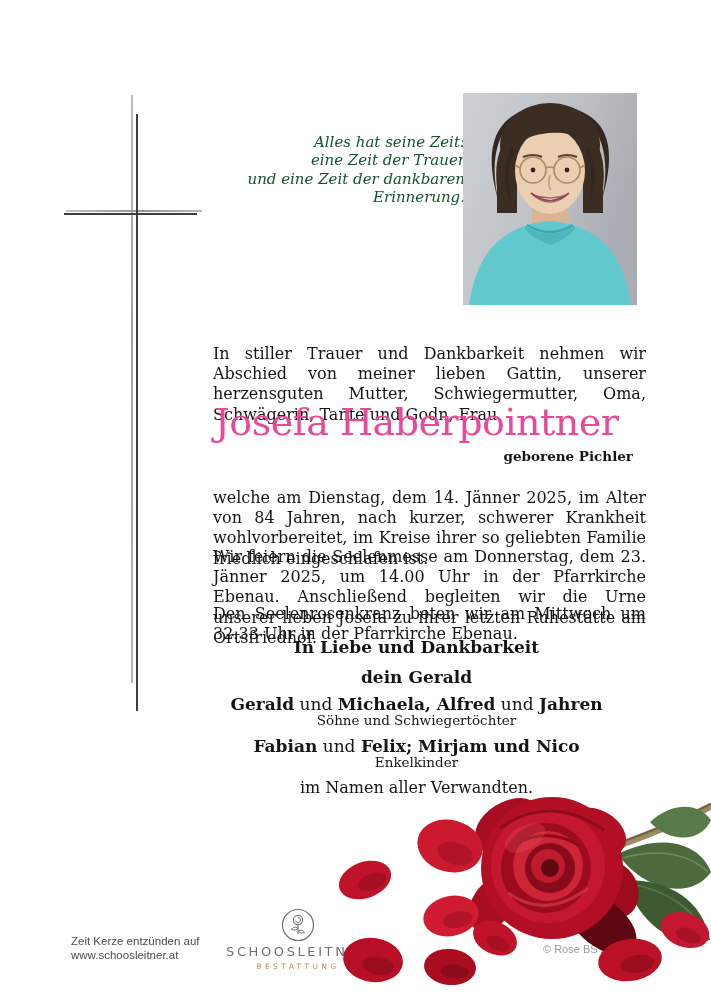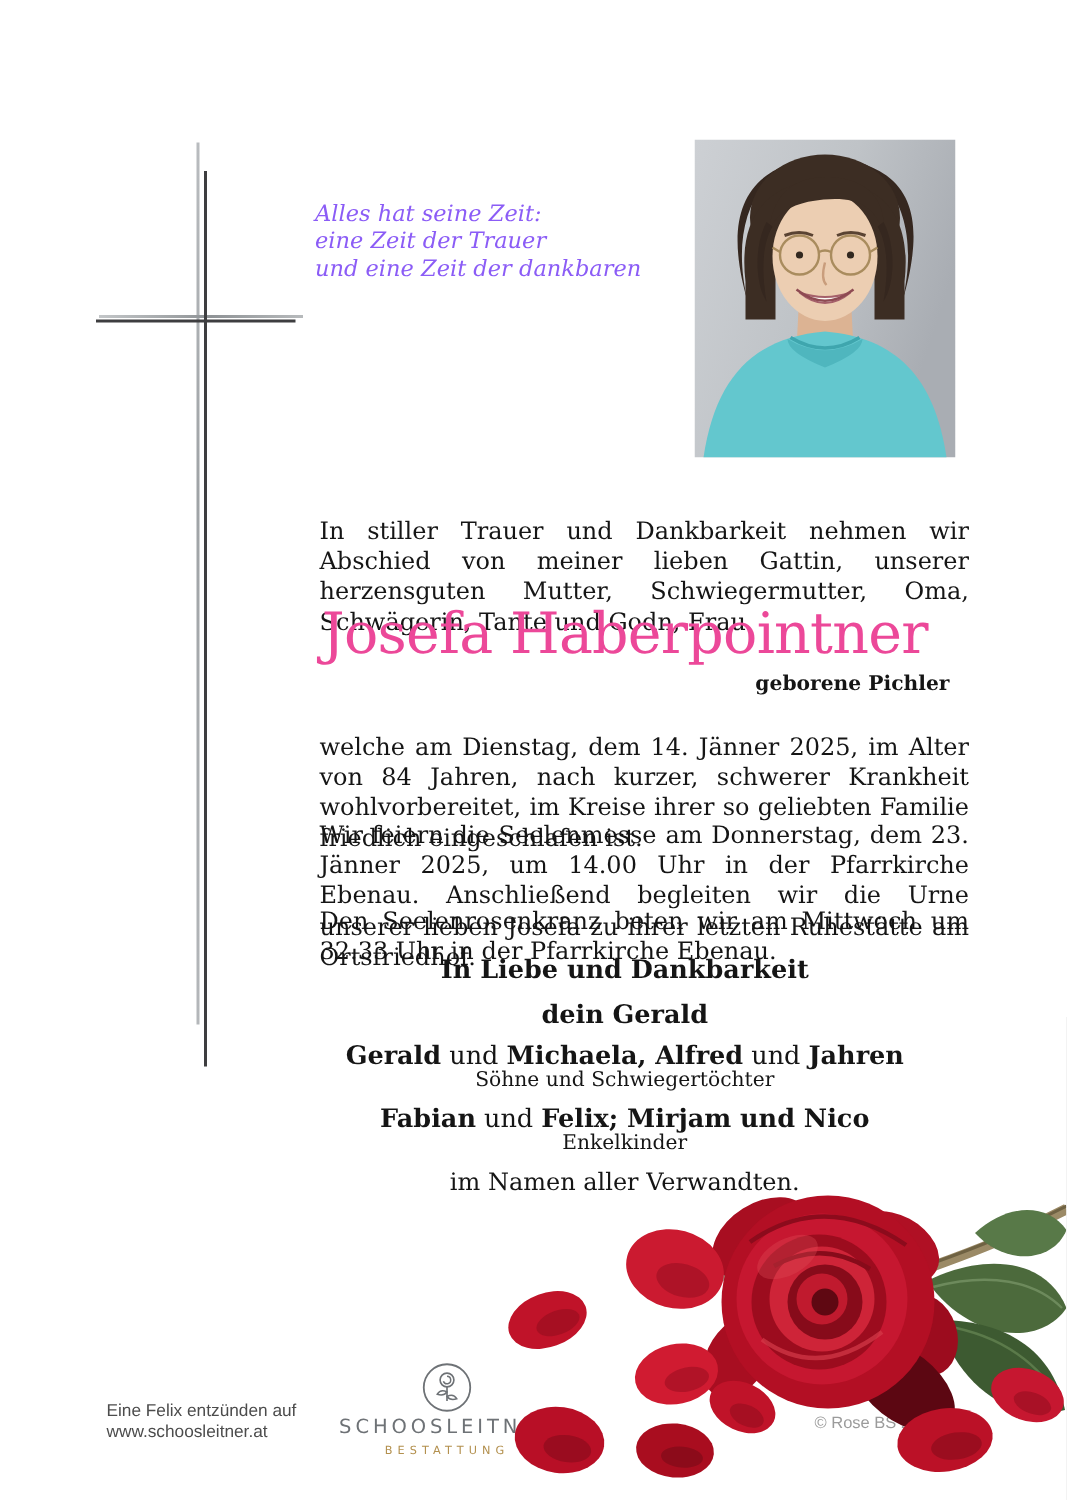--- a/index.html
+++ b/index.html
@@ -14,22 +14,22 @@
   }
   
   .cross-line{position:absolute;}
   .cl-v-light{left:131px;top:95px;width:2px;height:588px;background:linear-gradient(180deg,#b9bcbf,#9fa3a6 40%,#b4b7ba);}
   .cl-h-light{left:66px;top:210px;width:136px;height:2px;background:linear-gradient(90deg,#c3c6c8,#8f9396 55%,#b7babc);}
   .cl-v-dark{left:136px;top:114px;width:2px;height:597px;background:#3e3e40;}
   .cl-h-dark{left:64px;top:213px;width:133px;height:2px;background:#3e3e40;}
   
   .poem{
     position:absolute;left:210px;top:133px;width:255px;
-    text-align:left;font-style:italic;
-    font-size:15px;line-height:18.4px;color:#8b5cf6;
+    text-align:right;font-style:italic;
+    font-size:15px;line-height:18.4px;color:#14532d;
   }
   
   .photo{position:absolute;left:463px;top:93px;width:174px;height:212px;}
   .photo svg{display:block;}
   
   .content{position:absolute;left:200px;top:0;width:433px;}
   .content p{position:absolute;margin:13px;font-size:16px;line-height:20.2px;text-align:justify;width:433px;}
   .p-intro{top:331px;}
   .p-death{top:475px;}
   .p-mass{top:534px;}
@@ -85,20 +85,21 @@
     <div class="cross-line cl-v-light"></div>
     <div class="cross-line cl-h-light"></div>
     <div class="cross-line cl-v-dark"></div>
     <div class="cross-line cl-h-dark"></div>
   </div>
 
   <div class="poem">
     <div>Alles hat seine Zeit:</div>
     <div>eine Zeit der Trauer</div>
     <div>und eine Zeit der dankbaren</div>
+    <div>Erinnerung.</div>
   </div>
 
   <div class="photo">
     <svg width="174" height="212" viewBox="0 0 174 212">
       <defs>
         <linearGradient id="bgGrad" x1="0" y1="0" x2="1" y2="0.4">
           <stop offset="0" stop-color="#cdd0d4"></stop>
           <stop offset="0.55" stop-color="#bfc3c7"></stop>
           <stop offset="1" stop-color="#a9adb3"></stop>
         </linearGradient>
@@ -227,21 +228,21 @@
           <ellipse cx="5" cy="4" rx="13" ry="7" fill="#8c0b1c" opacity="0.5"></ellipse>
         </g>
       <g transform="translate(310 172) rotate(-8)">
           <ellipse rx="32" ry="21" fill="#bb1127"></ellipse>
           <ellipse cx="7" cy="5" rx="17" ry="9" fill="#7c0a18" opacity="0.5"></ellipse>
         </g>
     </svg>
   </div>
 
   <div class="candle">
-    <div>Eine Felix entzünden auf</div>
+    <div>Zeit Kerze entzünden auf</div>
     <div>www.schoosleitner.at</div>
   </div>
 
   <div class="logo">
     <svg class="logo-icon" width="34" height="34" viewBox="0 0 34 34">
       <circle cx="17" cy="17" r="15.5" fill="none" stroke="#6e7276" stroke-width="1.2"></circle>
       <circle cx="17" cy="12" r="4.6" fill="none" stroke="#6e7276" stroke-width="1.1"></circle>
       <path d="M17 9.5 A2.5 2.5 0 1 1 14.6 12.8" fill="none" stroke="#6e7276" stroke-width="1"></path>
       <path d="M17 16.6 L17 26" stroke="#6e7276" stroke-width="1.1"></path>
       <path d="M17 20 C14 18.5 12 19 10.5 21.5 C13.5 22.5 15.5 22 17 20 Z" fill="none" stroke="#6e7276" stroke-width="1"></path>

